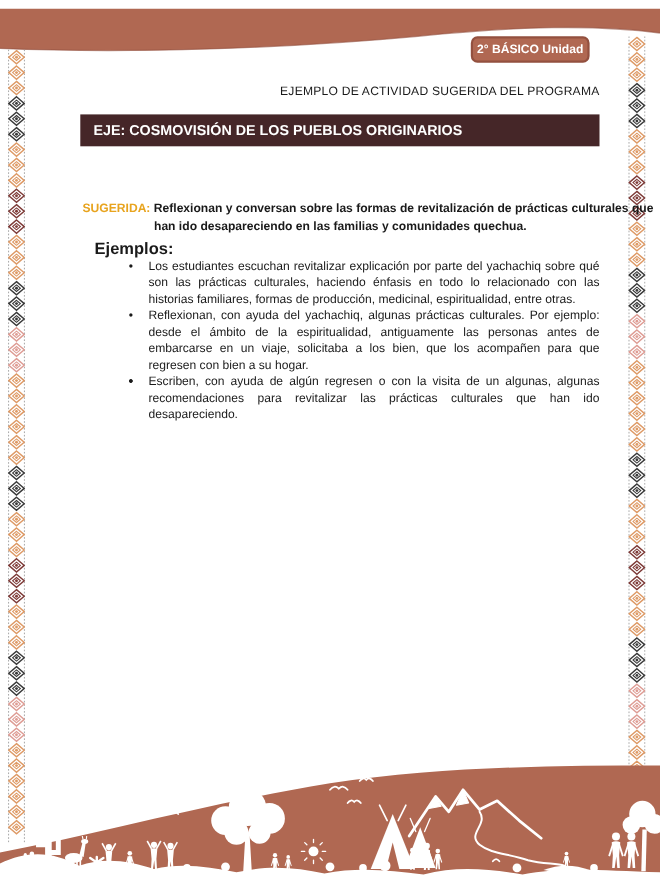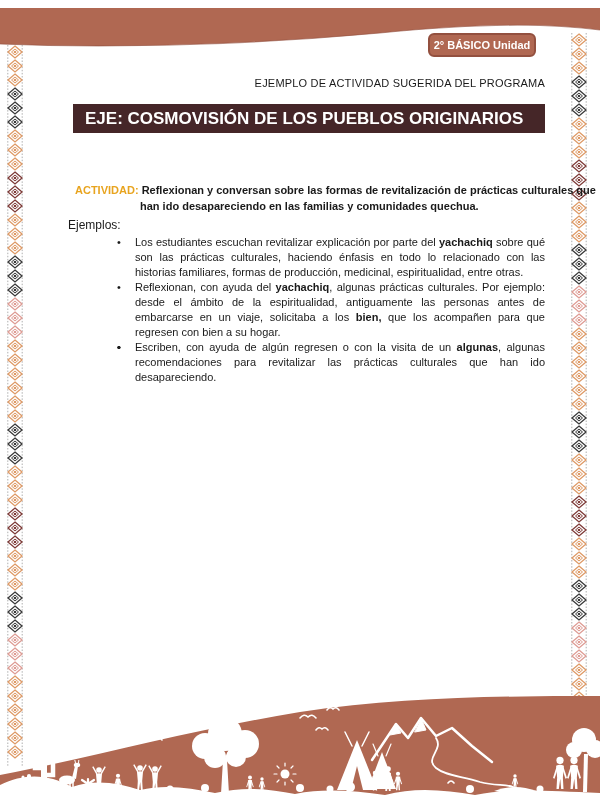--- a/index.html
+++ b/index.html
@@ -21,39 +21,39 @@
   .strip.left{left:7px;top:45px;}
   .strip.right{left:571px;top:33px;}
   
   .page-title{
     position:absolute;top:77px;left:73px;width:472px;z-index:2;
     text-align:right;font-size:11px;font-weight:normal;letter-spacing:.2px;
   }
   .eje-bar{
     position:absolute;top:104px;left:73px;width:460px;height:29px;z-index:2;
     background:var(--c-maroon,#452628);color:#fff;
-    font-size:17px;font-weight:bold;line-height:29px;padding-left:12px;
+    font-size:13px;font-weight:bold;line-height:29px;padding-left:12px;
   }
   .activity{
     position:absolute;top:171px;left:75px;width:472px;z-index:2;
     font-size:11px;line-height:16px;font-weight:bold;
     padding-left:65px;text-indent:-65px;
   }
   .activity .act-label{color:var(--c-amber,#E8A41F);}
   .examples-heading{
-    position:absolute;top:218px;left:68px;z-index:2;
-    font-size:12px;font-weight:normal;
+    position:absolute;top:218px;left:86px;z-index:2;
+    font-size:15px;font-weight:bold;
   }
   .example-list{position:absolute;top:235px;left:113px;width:432px;z-index:2;}
   .bullet{
     position:relative;padding-left:22px;margin:0 0 0 0;
     font-size:11px;line-height:15px;text-align:justify;
   }
   .bullet .dot{position:absolute;left:4px;top:0;}
-  .bullet b{font-weight:bold;}
+  .bullet b{font-weight:normal;}
   
   .footer-scene{position:absolute;left:0;bottom:0;width:600px;height:112px;z-index:4;}
   .hidden-defs{position:absolute;width:0;height:0;overflow:hidden;}
 </style>
 </head>
 <body>
 
 <svg class="hidden-defs" aria-hidden="true">
   <defs>
     <g id="motif">
@@ -194,21 +194,21 @@
         <use href="#motif" xlink:href="#motif" y="630" color="#DE9A66"></use>
         <use href="#motif" xlink:href="#motif" y="644" color="#DE9A66"></use>
         <use href="#motif" xlink:href="#motif" y="658" color="#DE9A66"></use>
       </g>
   </svg>
 
   <div class="page-title">EJEMPLO DE ACTIVIDAD SUGERIDA DEL PROGRAMA</div>
 
   <div class="eje-bar">EJE: COSMOVISIÓN DE LOS PUEBLOS ORIGINARIOS</div>
 
-  <p class="activity"><span class="act-label">ACTIVIDAD:</span><span> </span><span>Reflexionan y conversan sobre las formas de revitalización de prácticas culturales que han ido desapareciendo en las familias y comunidades quechua.</span></p>
+  <p class="activity"><span class="act-label">SUGERIDA:</span><span> </span><span>Reflexionan y conversan sobre las formas de revitalización de prácticas culturales que han ido desapareciendo en las familias y comunidades quechua.</span></p>
 
   <div class="examples-heading">Ejemplos:</div>
 
   <div class="example-list">
       <div class="bullet"><span class="dot">•</span><span>Los estudiantes escuchan revitalizar explicación por parte del </span><b>yachachiq</b><span> sobre qué son las prácticas culturales, haciendo énfasis en todo lo relacionado con las historias familiares, formas de producción, medicinal, espiritualidad, entre otras.</span></div>
       <div class="bullet"><span class="dot">•</span><span>Reflexionan, con ayuda del </span><b>yachachiq</b><span>, algunas prácticas culturales. Por ejemplo: desde el ámbito de la espiritualidad, antiguamente las personas antes de embarcarse en un viaje, solicitaba a los </span><b>bien,</b><span> que los acompañen para que regresen con bien a su hogar.</span></div>
       <div class="bullet"><span class="dot">•</span></div>
       <div class="bullet"><span class="dot">•</span></div>
       <div class="bullet"><span class="dot">•</span><span>Escriben, con ayuda de algún regresen o con la visita de un </span><b>algunas</b><span>, algunas recomendaciones para revitalizar las prácticas culturales que han ido desapareciendo.</span></div>
     </div>

